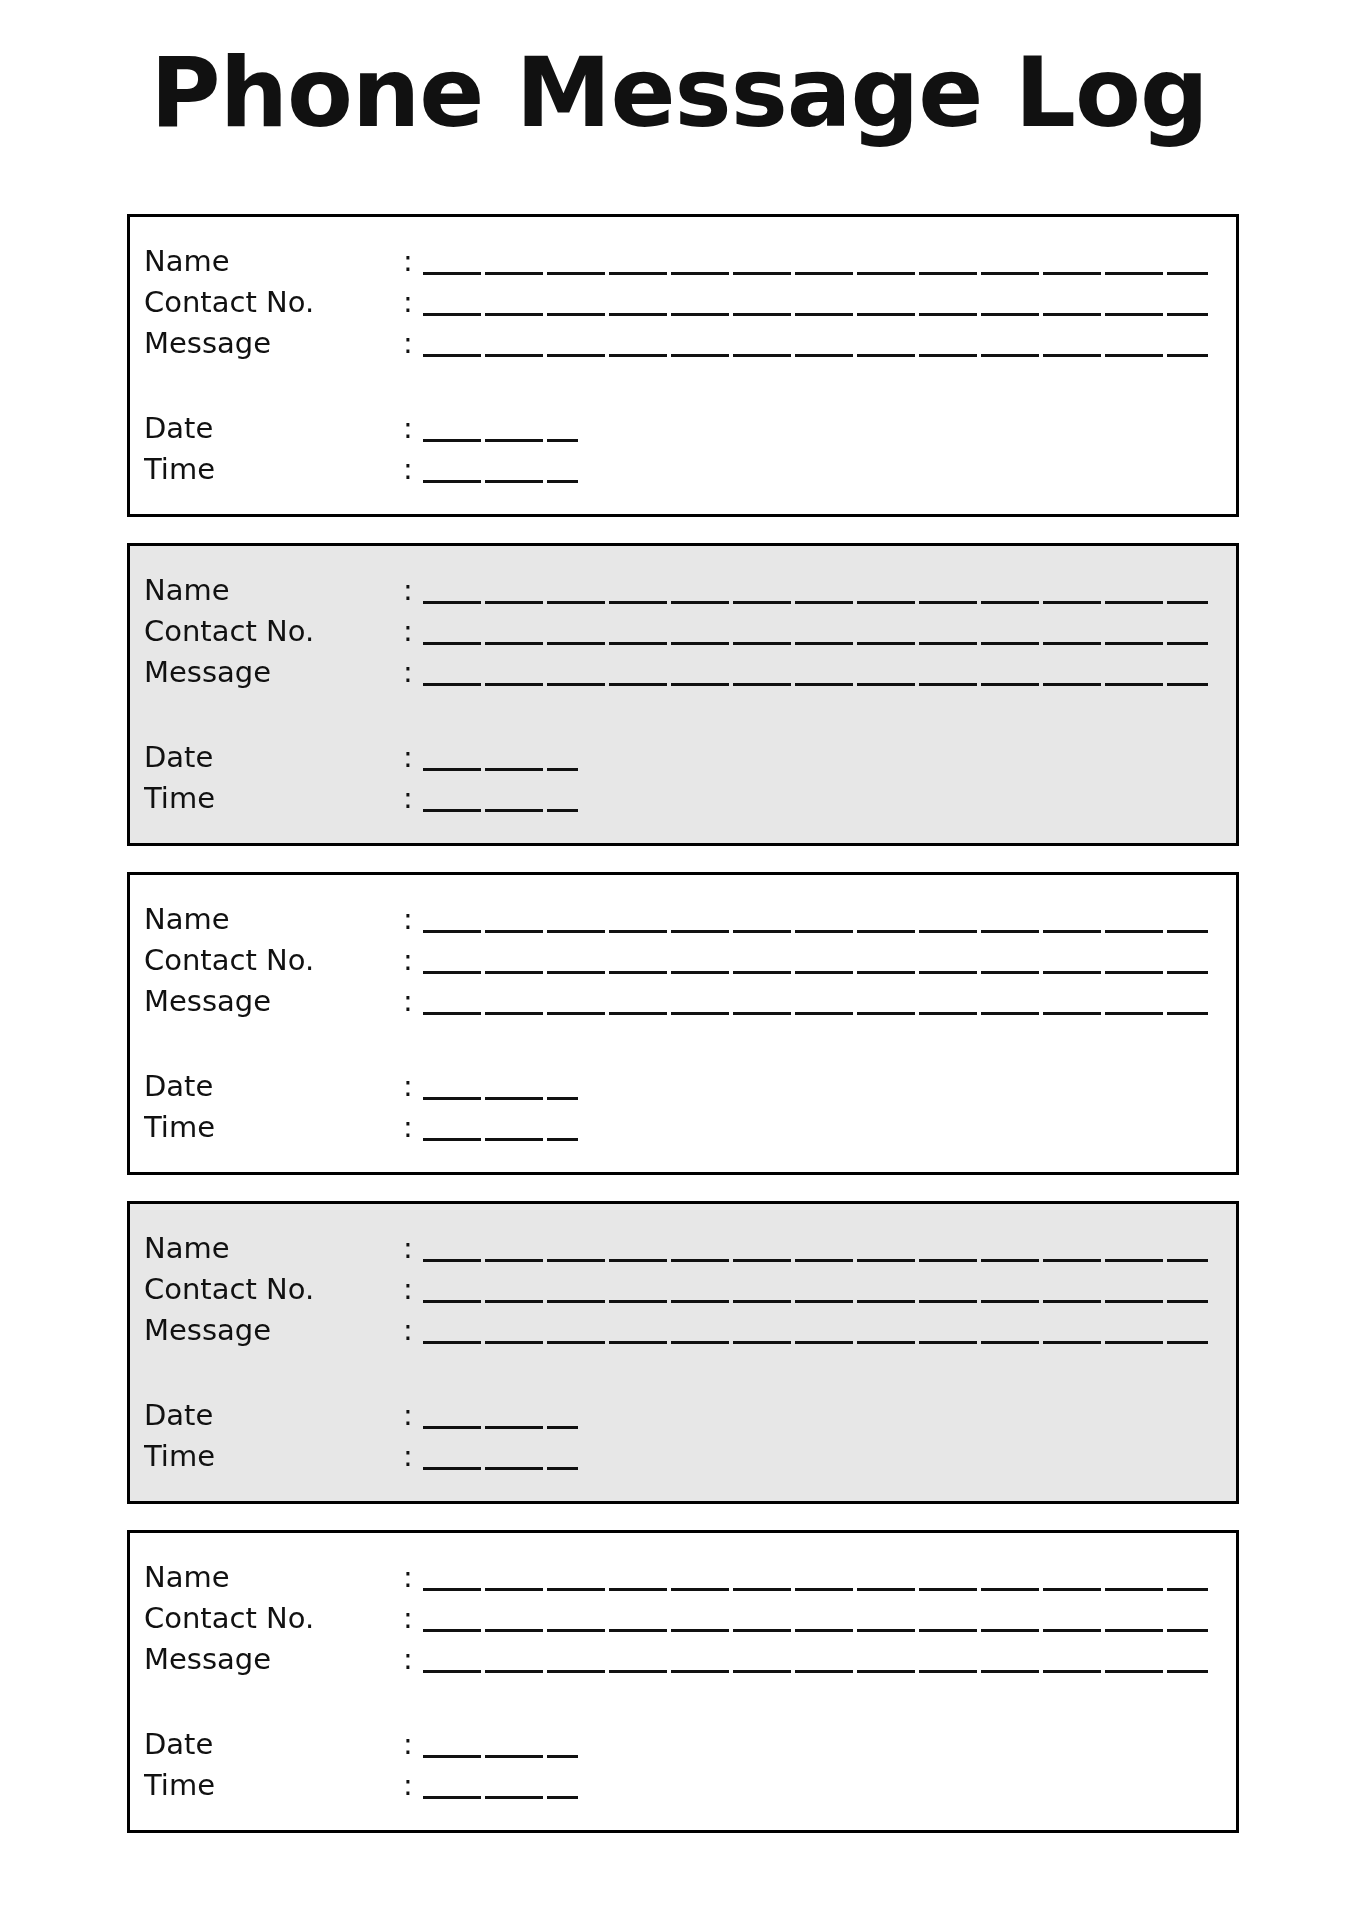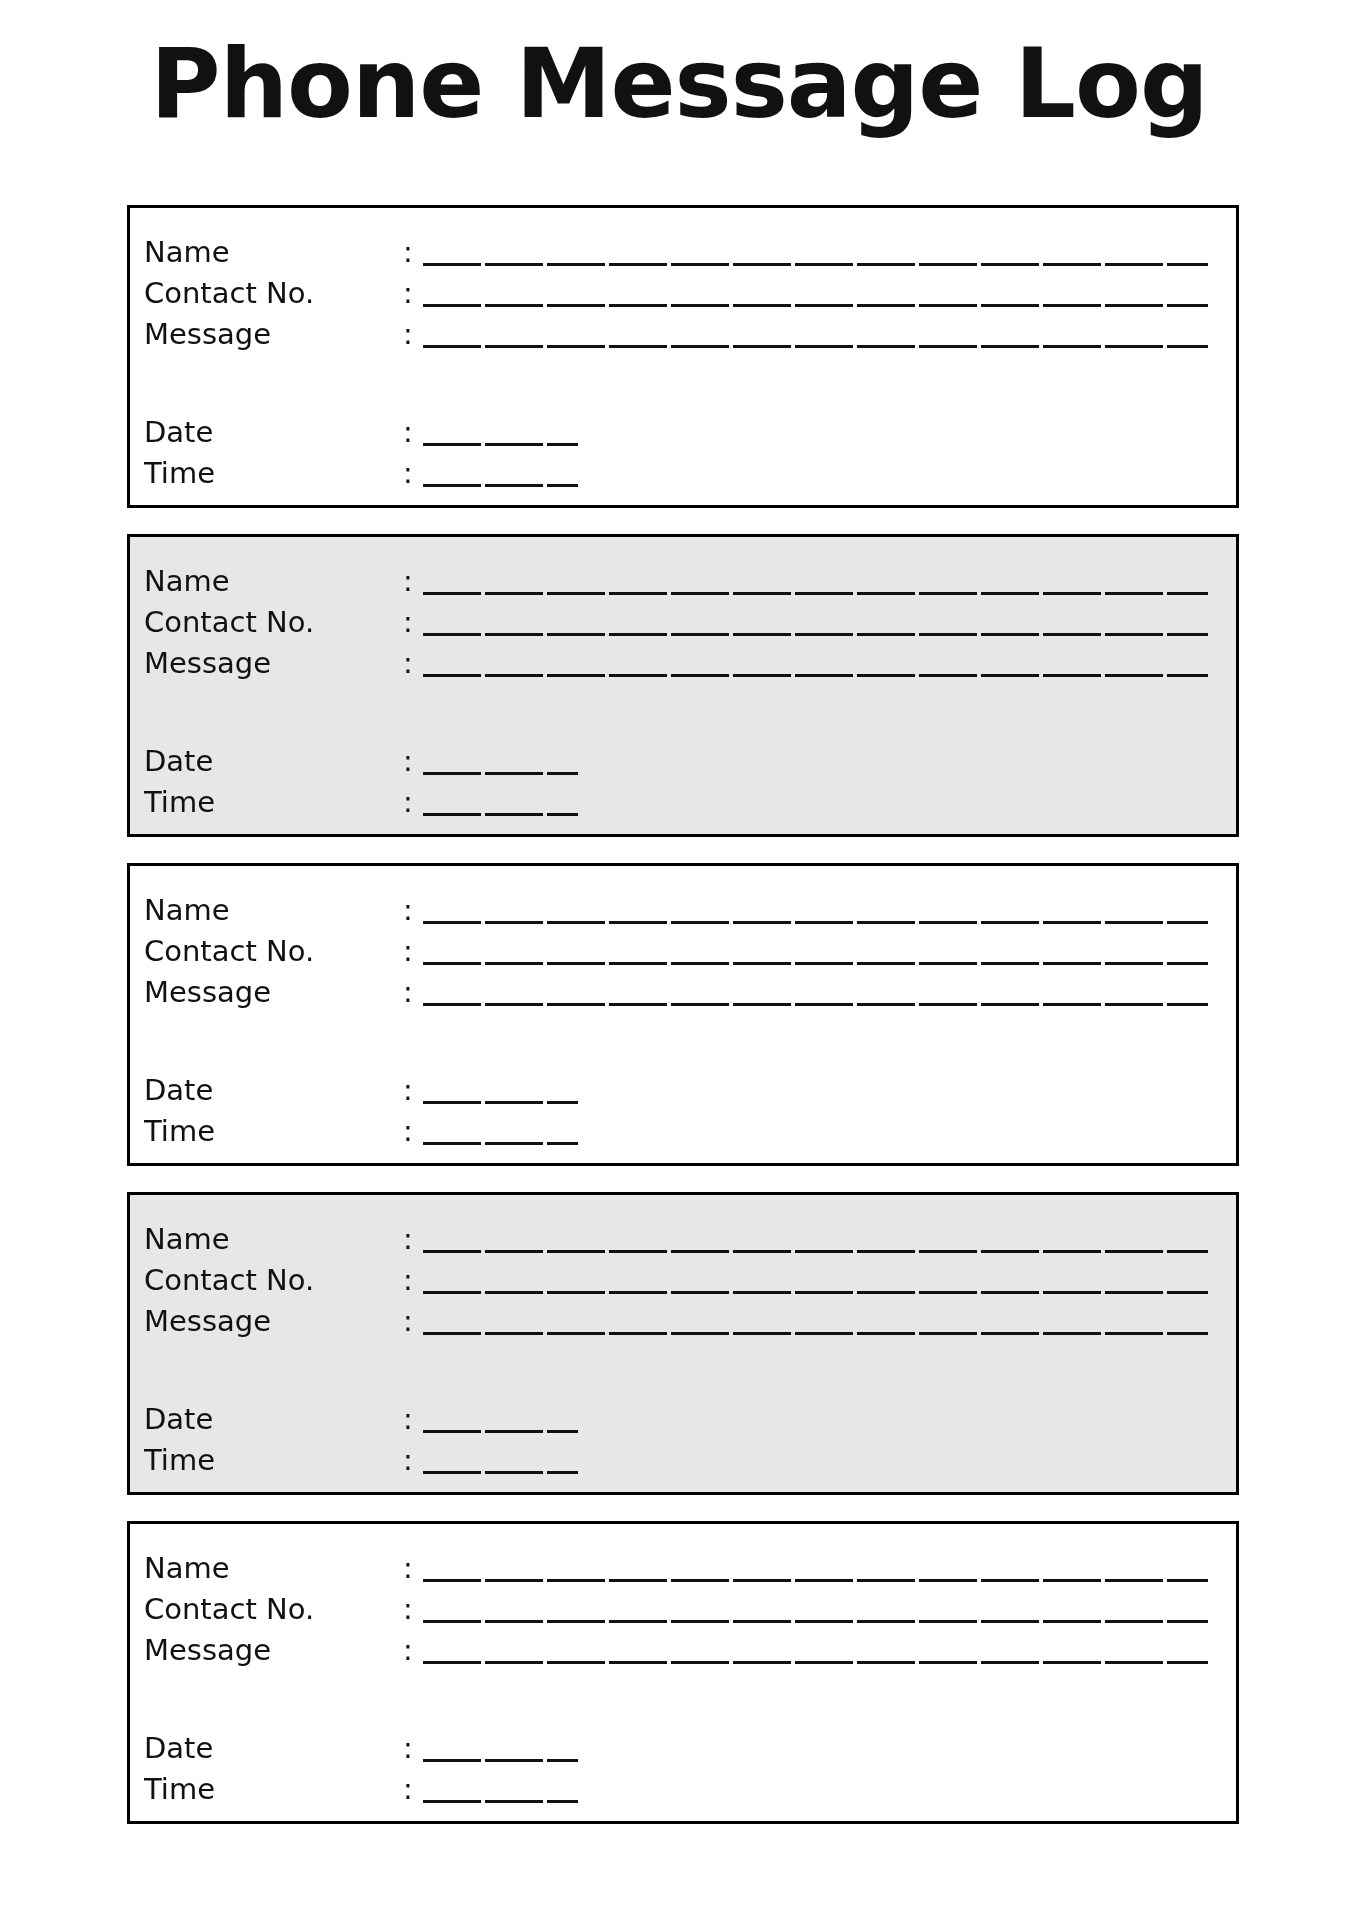--- a/index.html
+++ b/index.html
@@ -26,21 +26,21 @@
     width: 1358px;
     height: 1920px;
     position: relative;
   }
   .title {
     text-align: center;
     font-size: 96px;
     font-weight: bold;
     line-height: 1.04;
     letter-spacing: -1px;
-    padding-top: 35px;
+    padding-top: 44px;
     color: var(--text);
   }
   .record-list {
     width: 1120px;
     margin: 70px auto 0 auto;
     padding-left: 8px;
   }
   .record {
     height: 303px;
     border: 3px solid var(--border);
@@ -53,21 +53,21 @@
   }
   .record:last-child { margin-bottom: 0; }
   .row {
     display: flex;
     align-items: stretch;
     height: 41px;
     font-size: 29px;
     line-height: 41px;
     font-weight: 500;
   }
-  .row--gap { margin-top: 57px; }
+  .row--gap { margin-top: 44px; }
   .label {
     flex: 0 0 259px;
     white-space: nowrap;
     overflow: hidden;
   }
   .sep {
     flex: 0 0 auto;
     margin-right: 10px;
   }
   .line {

